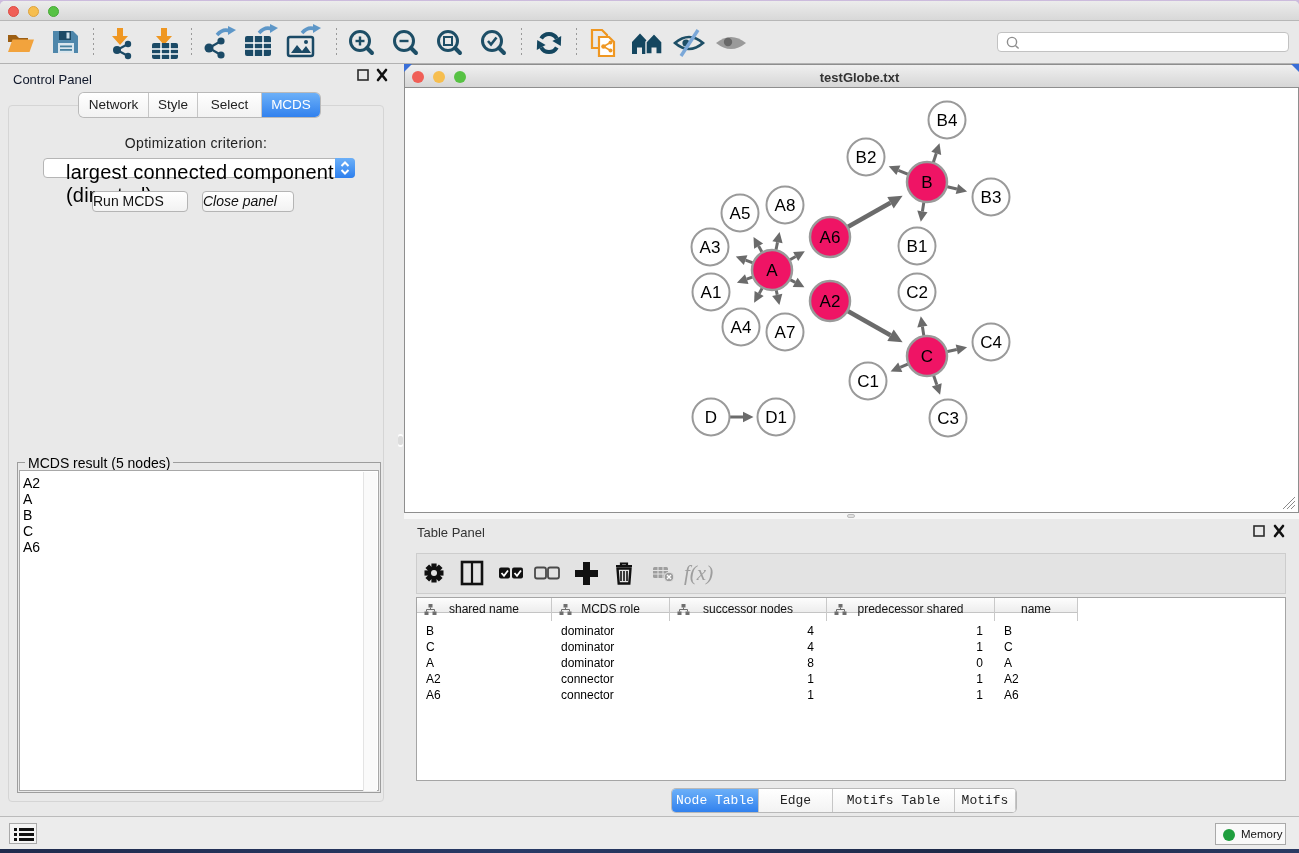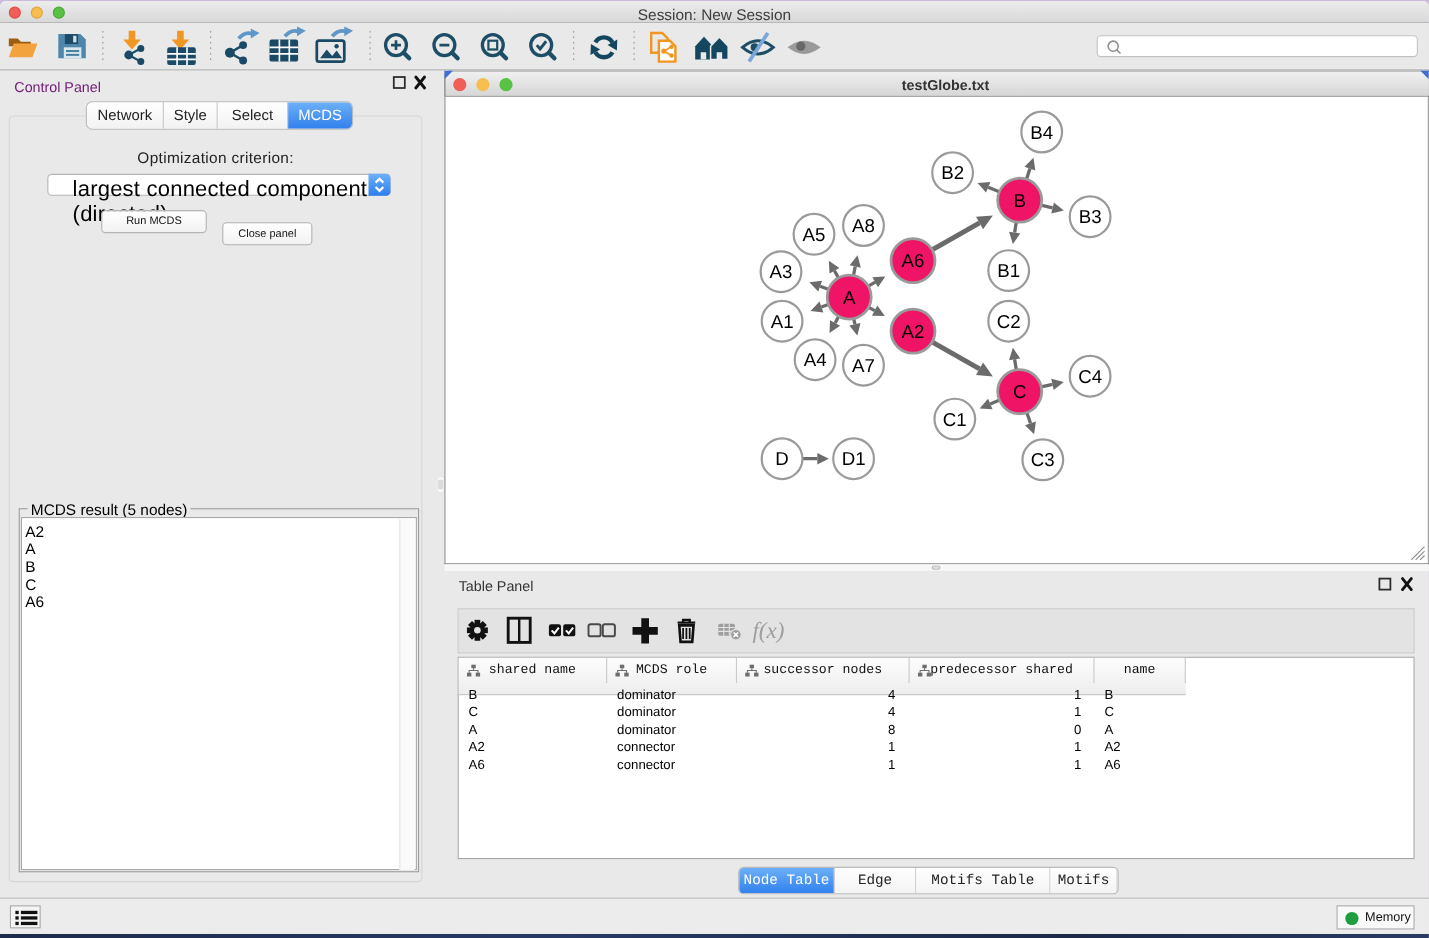--- a/index.html
+++ b/index.html
@@ -25,40 +25,40 @@
 
 #toolbar { position:absolute; left:0; top:22px; width:1299px; height:42px;
   background:#e9e9e9; border-bottom:1px solid #b2b2b2; }
 .tbsep { position:absolute; top:6px; height:30px; width:1px;
   background-image:linear-gradient(#9a9a9a 33%, rgba(0,0,0,0) 0%);
   background-size:1px 5px; }
 
 #search { position:absolute; left:997px; top:10px; width:292px; height:20px;
   background:#fff; border:1px solid #c2c2c2; border-radius:4px; }
 
-#cp-title { position:absolute; left:13px; top:72px; font-size:13px; color:#701a75; }
+#cp-title { position:absolute; left:13px; top:72px; font-size:13px; color:#0f172a; }
 #cp-box { position:absolute; left:8px; top:105px; width:376px; height:697px;
   background:#e9e9e9; border:1px solid #d5d5d5; border-radius:4px; }
 #cp-tabs { position:absolute; left:79px; top:93px; height:24px; display:flex;
   border-radius:5px; box-shadow:0 0 0 1px #b9b9b9; overflow:hidden; }
 .cptab { height:24px; line-height:24px; font-size:13.5px; color:#222; text-align:center;
   background:linear-gradient(#ffffff,#f2f2f2); border-right:1px solid #c6c6c6; }
 .cptab.sel { background:linear-gradient(#6cb0f8,#3181ee); color:#fff; border-right:none; }
 #opt-label { position:absolute; left:0; top:135px; width:392px; text-align:center;
   font-size:14px; letter-spacing:0.3px; color:#222; }
 #dropdown { position:absolute; left:43px; top:158px; width:312px; height:20px;
   background:#fff; border:1px solid #b5b5b5; border-radius:4px; }
 #dropdown .txt { position:absolute; left:11px; top:1.5px; font-size:20px; letter-spacing:0.2px; color:#000;padding-left:11px; }
 #dropdown .spin { position:absolute; right:-1px; top:-1px; width:20px; height:20px;
   border-radius:0 4px 4px 0; background:linear-gradient(#6cb0f8,#2d7fee); }
 .btn { position:absolute; height:21px; background:linear-gradient(#ffffff,#f2f2f2);
-  border:1px solid #b5b5b5; border-radius:4px; font-size:10px; color:#111;
-  text-align:center; line-height:19px; }
+  border:1px solid #b5b5b5; border-radius:4px; font-size:14px; color:#111;
+  line-height:19px; }
 #btn-run { left:92px; top:191px; width:96px; }
-#btn-close { left:202px; top:202px; width:82px; }
+#btn-close { left:202px; top:191px; width:92px;font-style:italic; }
 
 #fs { position:absolute; left:17px; top:462px; width:364px; height:331px;
   border:1px solid #9d9d9d; }
 #fs-legend { position:absolute; left:25px; top:455px; font-size:14px; color:#000;
   background:#e9e9e9; padding:0 3px; }
 #fs-list { position:absolute; left:19px; top:470px; width:360px; height:321px;
   background:#fff; border:1px solid #a8a8a8; font-size:14px; color:#000; }
 #fs-list { padding-top:4px; } #fs-list .row { padding-left:3px; height:16px; line-height:16px; }
 #fs-scroll { position:absolute; right:1px; top:1px; width:14px; height:319px;
   background:#fafafa; border-left:1px solid #e4e4e4; }
@@ -72,22 +72,22 @@
 #nw-title .t2 { left:28px; background:#f6be4f; }
 #nw-title .t3 { left:49px; background:#57c244; }
 #nw-title .txt { position:absolute; top:5px; width:100%; text-align:center;
   font-size:13px; font-weight:700; color:#333; }
 
 #tp-title { position:absolute; left:417px; top:525px; font-size:13px; color:#333; }
 #tp-toolbar { position:absolute; left:416px; top:553px; width:870px; height:41px;
   background:#e3e3e3; border:1px solid #cdcdcd; }
 #tp-table { position:absolute; left:416px; top:597px; width:870px; height:184px;
   background:#fff; border:1px solid #a5a5a5; }
-#tp-header { position:absolute; left:0; top:0; width:661px; height:34px;
-  background:linear-gradient(#fdfdfd,#ededed); border-bottom:1px solid #c4c4c4;font-family:Liberation Mono, monospace; }
+#tp-header { position:absolute; left:0; top:0; width:661px; height:15px;
+  background:linear-gradient(#fdfdfd,#ededed); border-bottom:1px solid #c4c4c4; }
 .th { position:absolute; top:0; height:23px; border-right:1px solid #c9c9c9;
   font-size:12px; color:#111; text-align:center; line-height:23px; }
 .tr { position:absolute; font-size:12px; color:#000; height:16px; line-height:16px; }
 
 #bt-tabs { position:absolute; left:672px; top:789px; height:23px; display:flex;
   border-radius:4px; box-shadow:0 0 0 1px #b9b9b9; overflow:hidden; background:#fff; }
 .bttab { height:23px; line-height:23px; font-size:13px; color:#222; text-align:center;
   background:linear-gradient(#ffffff,#f3f3f3); border-right:1px solid #c6c6c6;font-family:Liberation Mono, monospace; }
 .bttab.sel { background:linear-gradient(#6cb0f8,#3181ee); color:#fff; }
 
@@ -102,21 +102,20 @@
 #st-mem .txt { position:absolute; left:25px; top:4px; }
 </style>
 </head>
 <body>
 <div id="app"></div>
 <div id="wallbottom"></div>
 <div id="titlebar">
   <div class="tl t1"></div>
     <div class="tl t2"></div>
     <div class="tl t3"></div>
-  <div id="titletext">Session: New Session</div>
 </div>
 <div id="toolbar">
   <div class="tbsep" style="left:93px"></div>
   <div class="tbsep" style="left:191px"></div>
   <div class="tbsep" style="left:336px"></div>
   <div class="tbsep" style="left:521px"></div>
   <div class="tbsep" style="left:576px"></div>
   <svg class="abs" style="left:0;top:0" width="1299" height="42" viewBox="0 0 1299 42">
 <path d="M8 13 h8 l3 3 h9 v4 H8 Z" fill="#9c5e13"></path>
 <path d="M8 30 L12.5 17.5 H34 L29.5 30 Z" fill="#f2a33d"></path>

